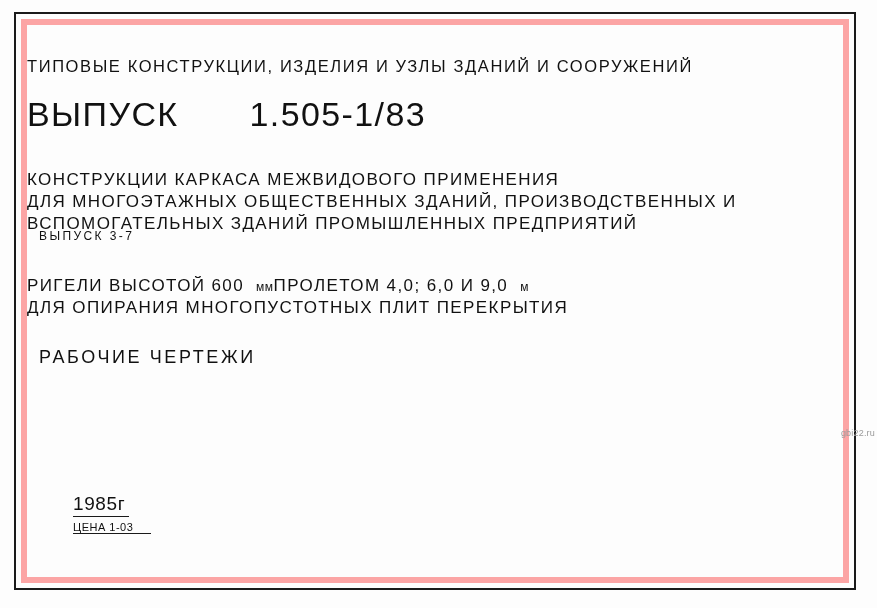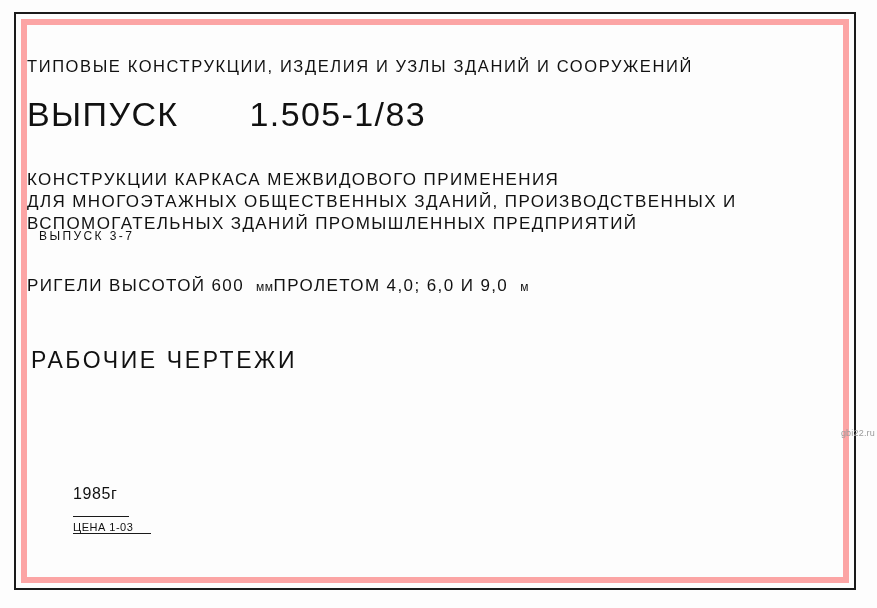--- a/index.html
+++ b/index.html
@@ -103,37 +103,37 @@
   #t-block2 .ln { margin: 4px 0; }
   .small-unit {
     font-size: 12px;
     letter-spacing: 0.5px;
     padding-left: 12px;
   }
   
   #t-docs {
     position: absolute;
     top: 323px;
-    left: 4px;
+    left: 12px;
     width: 100%;
-    font-size: 23px;
+    font-size: 18px;
     letter-spacing: 2.6px;
   }
   
   #stamp {
     position: absolute;
     left: 46px;
     bottom: 42px;
     width: 90px;
     text-align: left;
   }
   #stamp .year {
-    font-size: 16px;
+    font-size: 19px;
     letter-spacing: 0.6px;
-    padding-bottom: 13px;
+    padding-bottom: 1px;
     border-bottom: 1px solid #1a1a1a;
     display: inline-block;
     min-width: 56px;
   }
   #stamp .price {
     font-size: 11px;
     letter-spacing: 0.5px;
     padding-top: 1px;
     border-bottom: 1px solid #1a1a1a;
     display: inline-block;
@@ -171,20 +171,21 @@
         <div class="ln">ДЛЯ МНОГОЭТАЖНЫХ ОБЩЕСТВЕННЫХ ЗДАНИЙ, ПРОИЗВОДСТВЕННЫХ И</div>
         <div class="ln">ВСПОМОГАТЕЛЬНЫХ ЗДАНИЙ ПРОМЫШЛЕННЫХ ПРЕДПРИЯТИЙ</div>
       </div>
 
       <div id="t-issue" class="ln">ВЫПУСК 3-7</div>
 
       <div id="t-block2">
         <div class="ln">
           <span>РИГЕЛИ ВЫСОТОЙ 600</span><span class="small-unit">мм</span><span>ПРОЛЕТОМ 4,0; 6,0 И 9,0</span><span class="small-unit">м</span>
         </div>
+        <div class="ln">ДЛЯ ОПИРАНИЯ МНОГОПУСТОТНЫХ ПЛИТ ПЕРЕКРЫТИЯ</div>
       </div>
 
       <div id="t-docs" class="ln">РАБОЧИЕ ЧЕРТЕЖИ</div>
 
       <div id="stamp">
         <div class="year">1985г</div>
         <div class="price">ЦЕНА 1-03</div>
       </div>
 
     </div>

